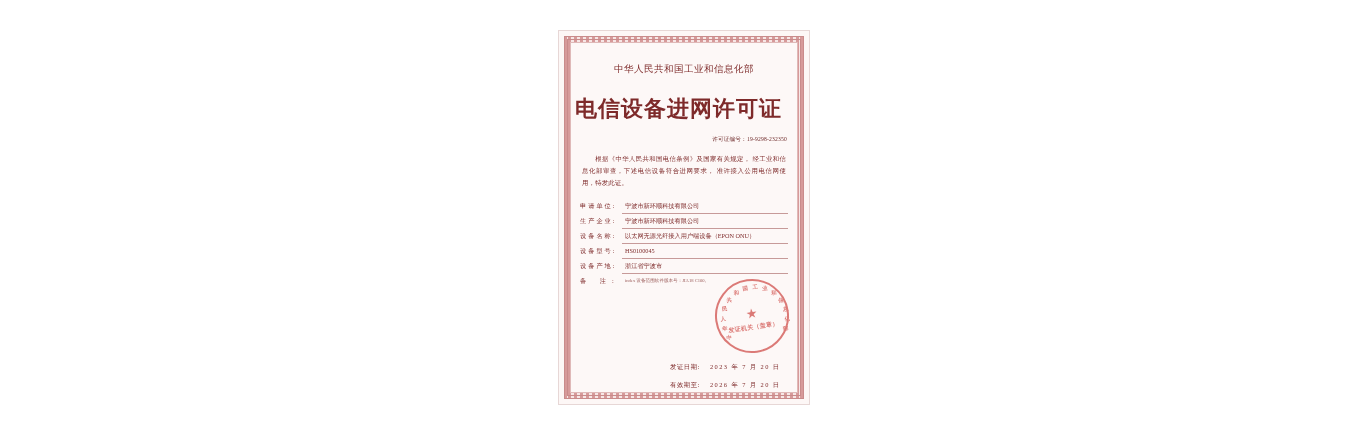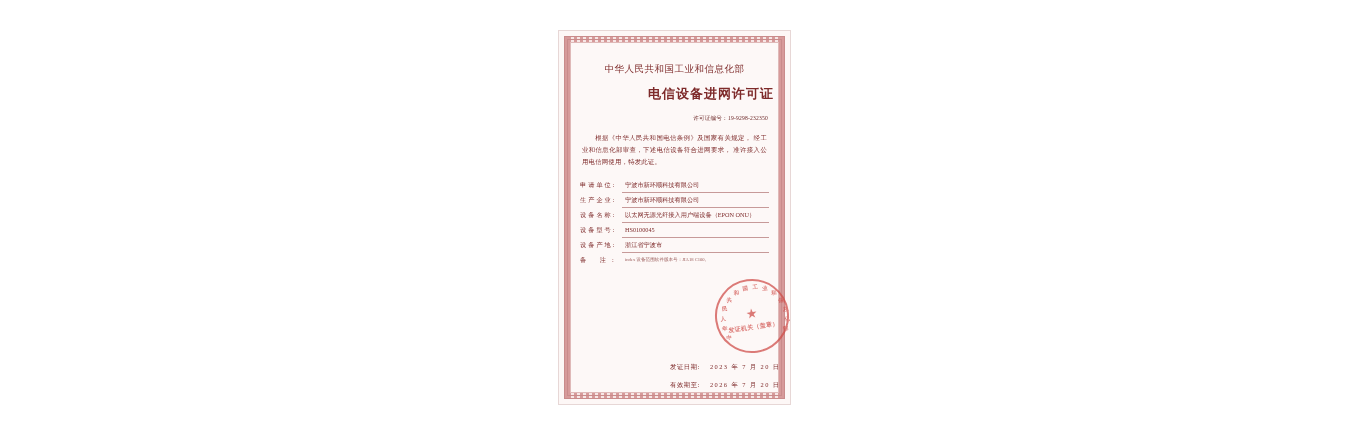--- a/index.html
+++ b/index.html
@@ -18,21 +18,21 @@
     width: 1370px;
     height: 435px;
     background: #ffffff;
   }
 
   
   .cert {
     position: absolute;
     left: 558px;
     top: 30px;
-    width: 233px;
+    width: 252px;
     height: 375px;
     background: #fdf7f6;
     box-sizing: border-box;
     border: 1px solid #e7d7d6;
   }
   .cert-border-outer {
     position: absolute;
     left: 5px;
     top: 5px;
     right: 5px;
@@ -64,26 +64,26 @@
 
   .title-small {
     text-align: center;
     font-size: 9.5px;
     letter-spacing: 0.5px;
     color: #7e2a2a;
     margin-top: 16px;
     white-space: nowrap;
   }
   .title-big {
-    text-align: right;
-    font-size: 13px;
+    text-align: left;
+    font-size: 22px;
     font-weight: bold;
     letter-spacing: 1px;
     color: #7e2a2a;
-    margin-top: 9px;
+    margin-top: 18px;
     white-space: nowrap;
   }
   .cert-no {
     text-align: right;
     font-size: 5.6px;
     color: #6d2828;
     margin-top: 12px;
     padding-right: 6px;
     letter-spacing: 0.2px;
   }

